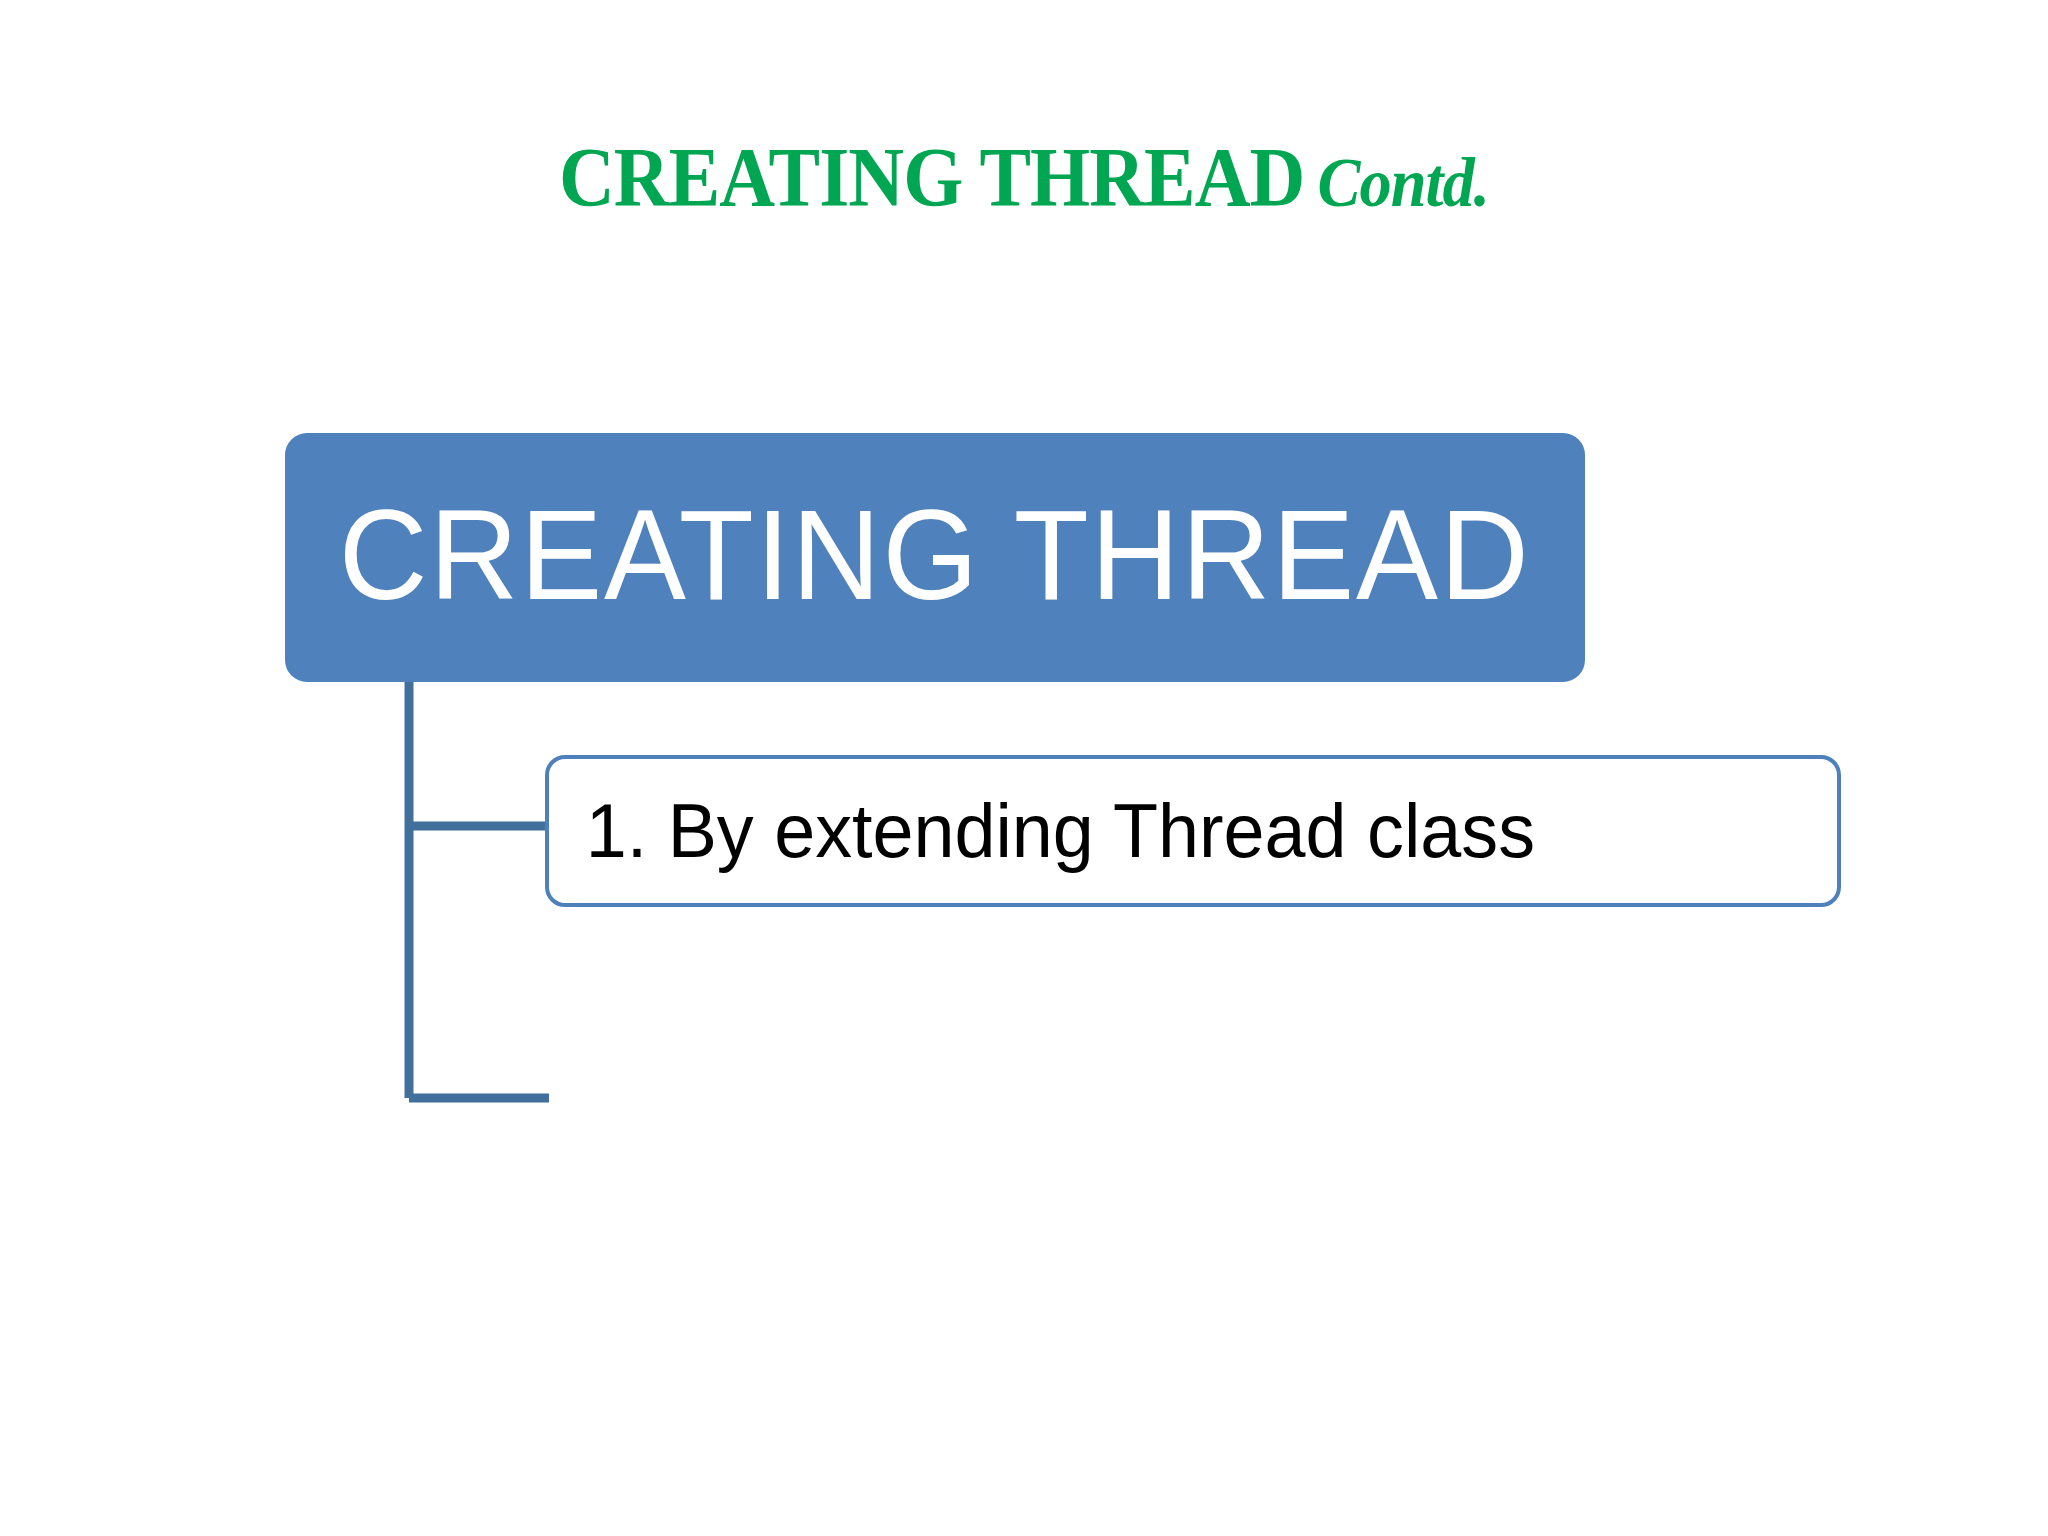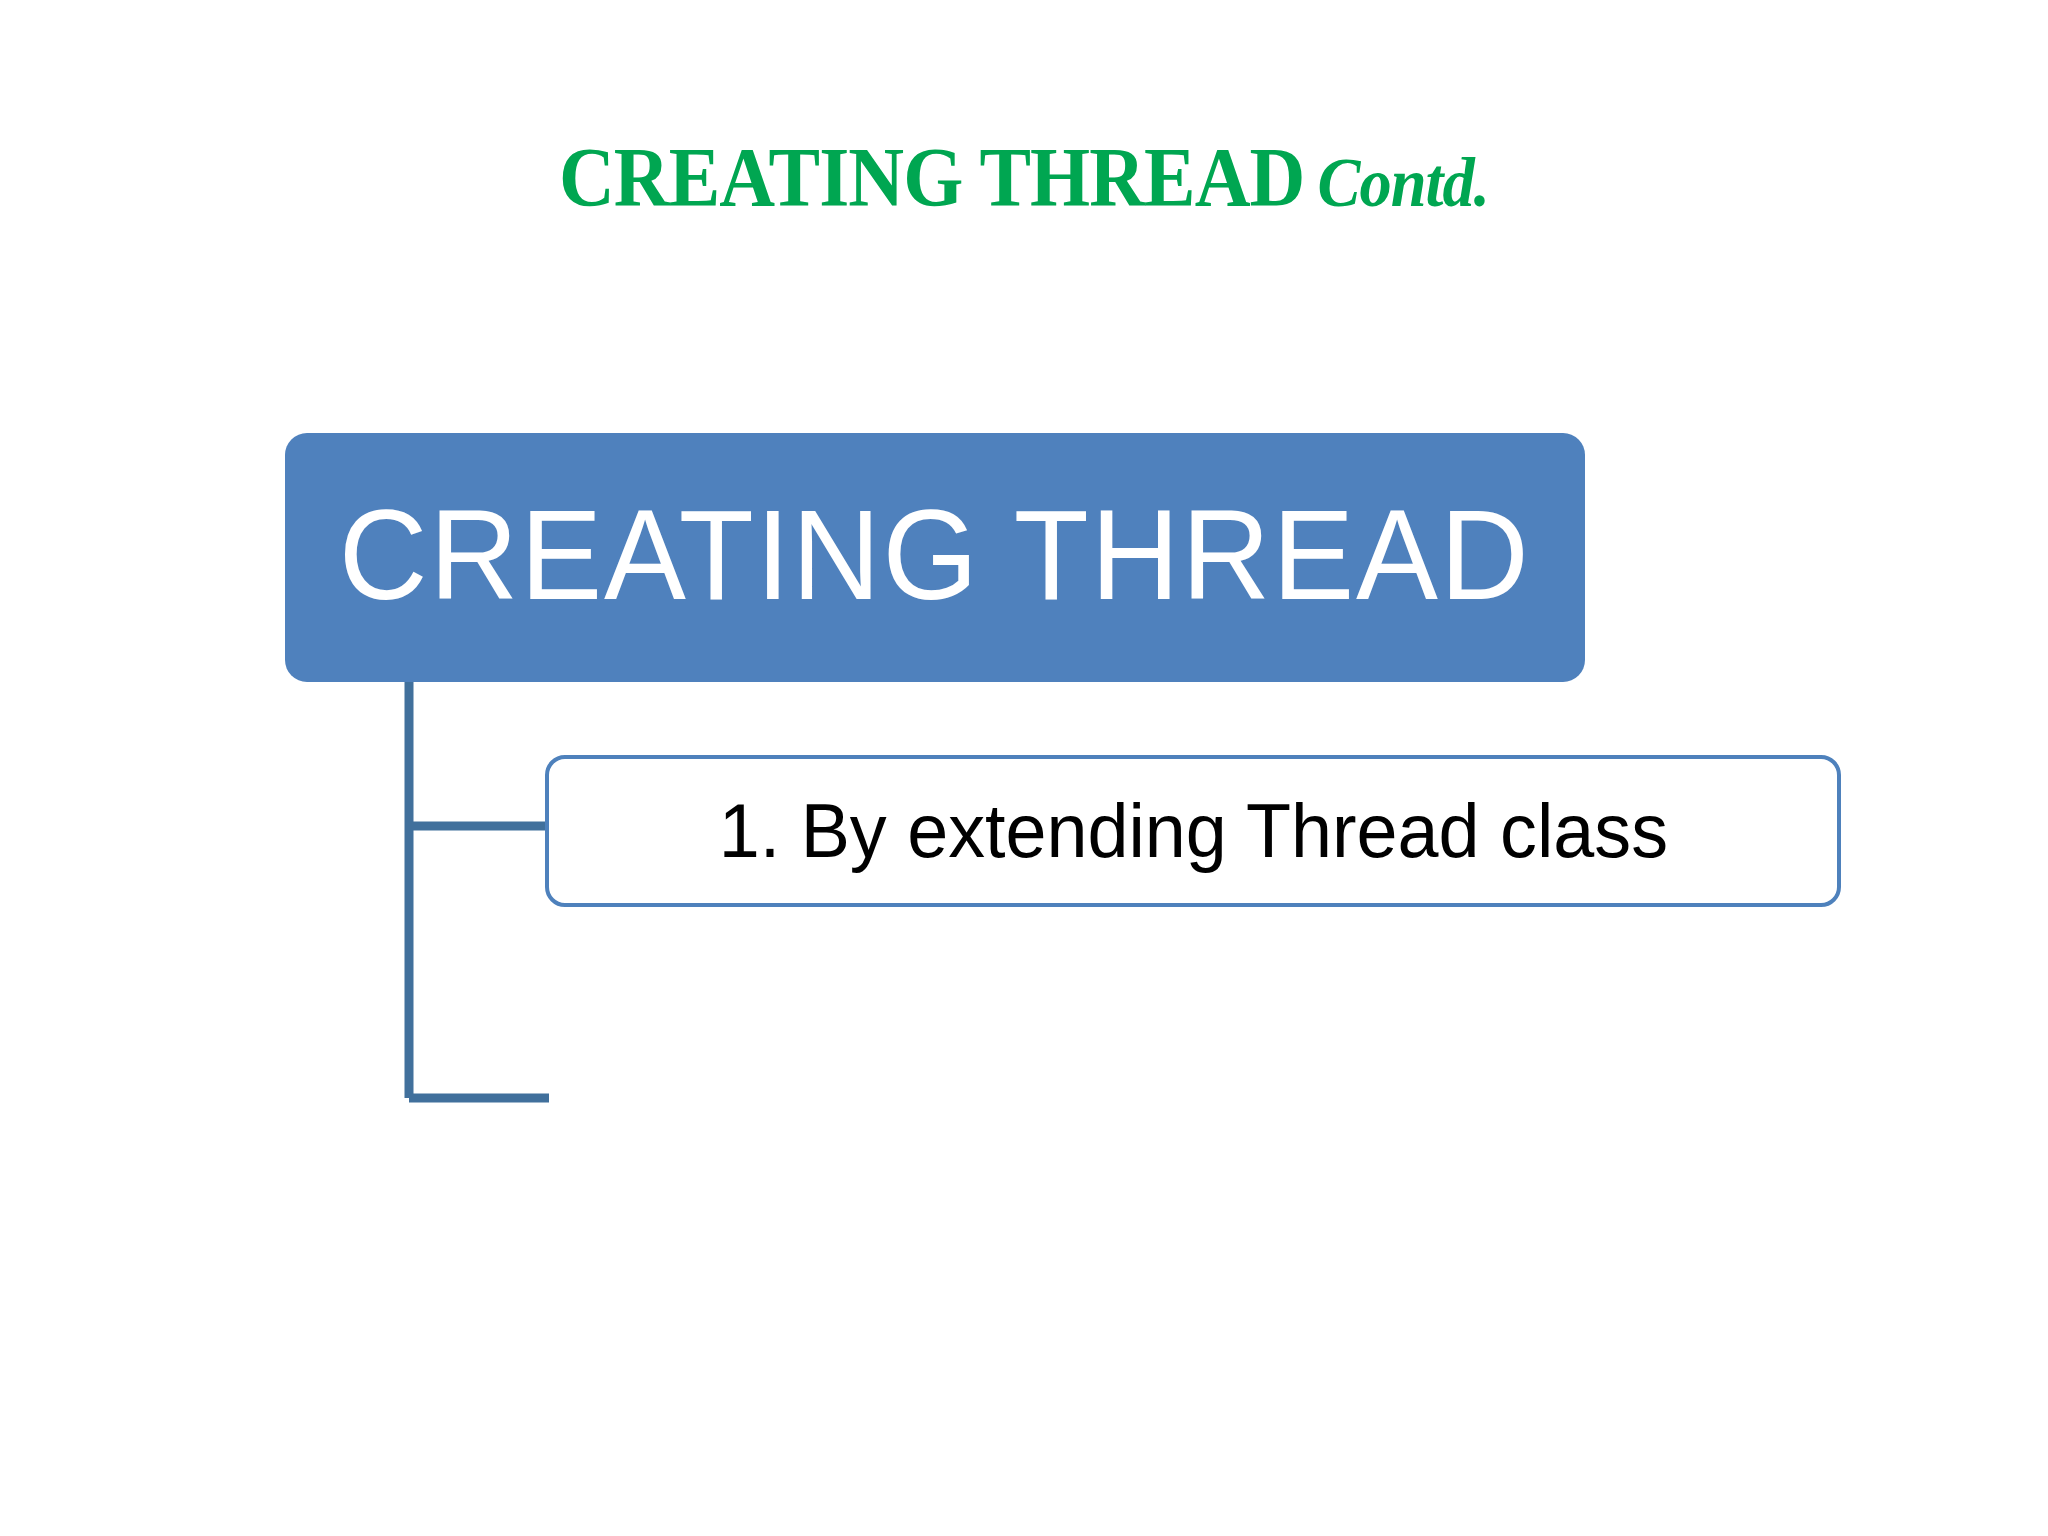--- a/index.html
+++ b/index.html
@@ -94,21 +94,21 @@
 
   
   .node-child {
     position: absolute;
     background: #FFFFFF;
     border: 4px solid #4E81BC;
     border-radius: 20px;
     box-sizing: border-box;
     display: flex;
     align-items: center;
-    justify-content: center;
+    justify-content: flex-start;
     text-align: center;
     color: #000000;
   }
   .node-child .node-child-label {
     font-family: "Liberation Sans Narrow", "Liberation Sans", sans-serif;
     font-weight: 400;
     font-size: 76px;
     line-height: 96px;
     letter-spacing: 0px;
     padding: 0 22px;

